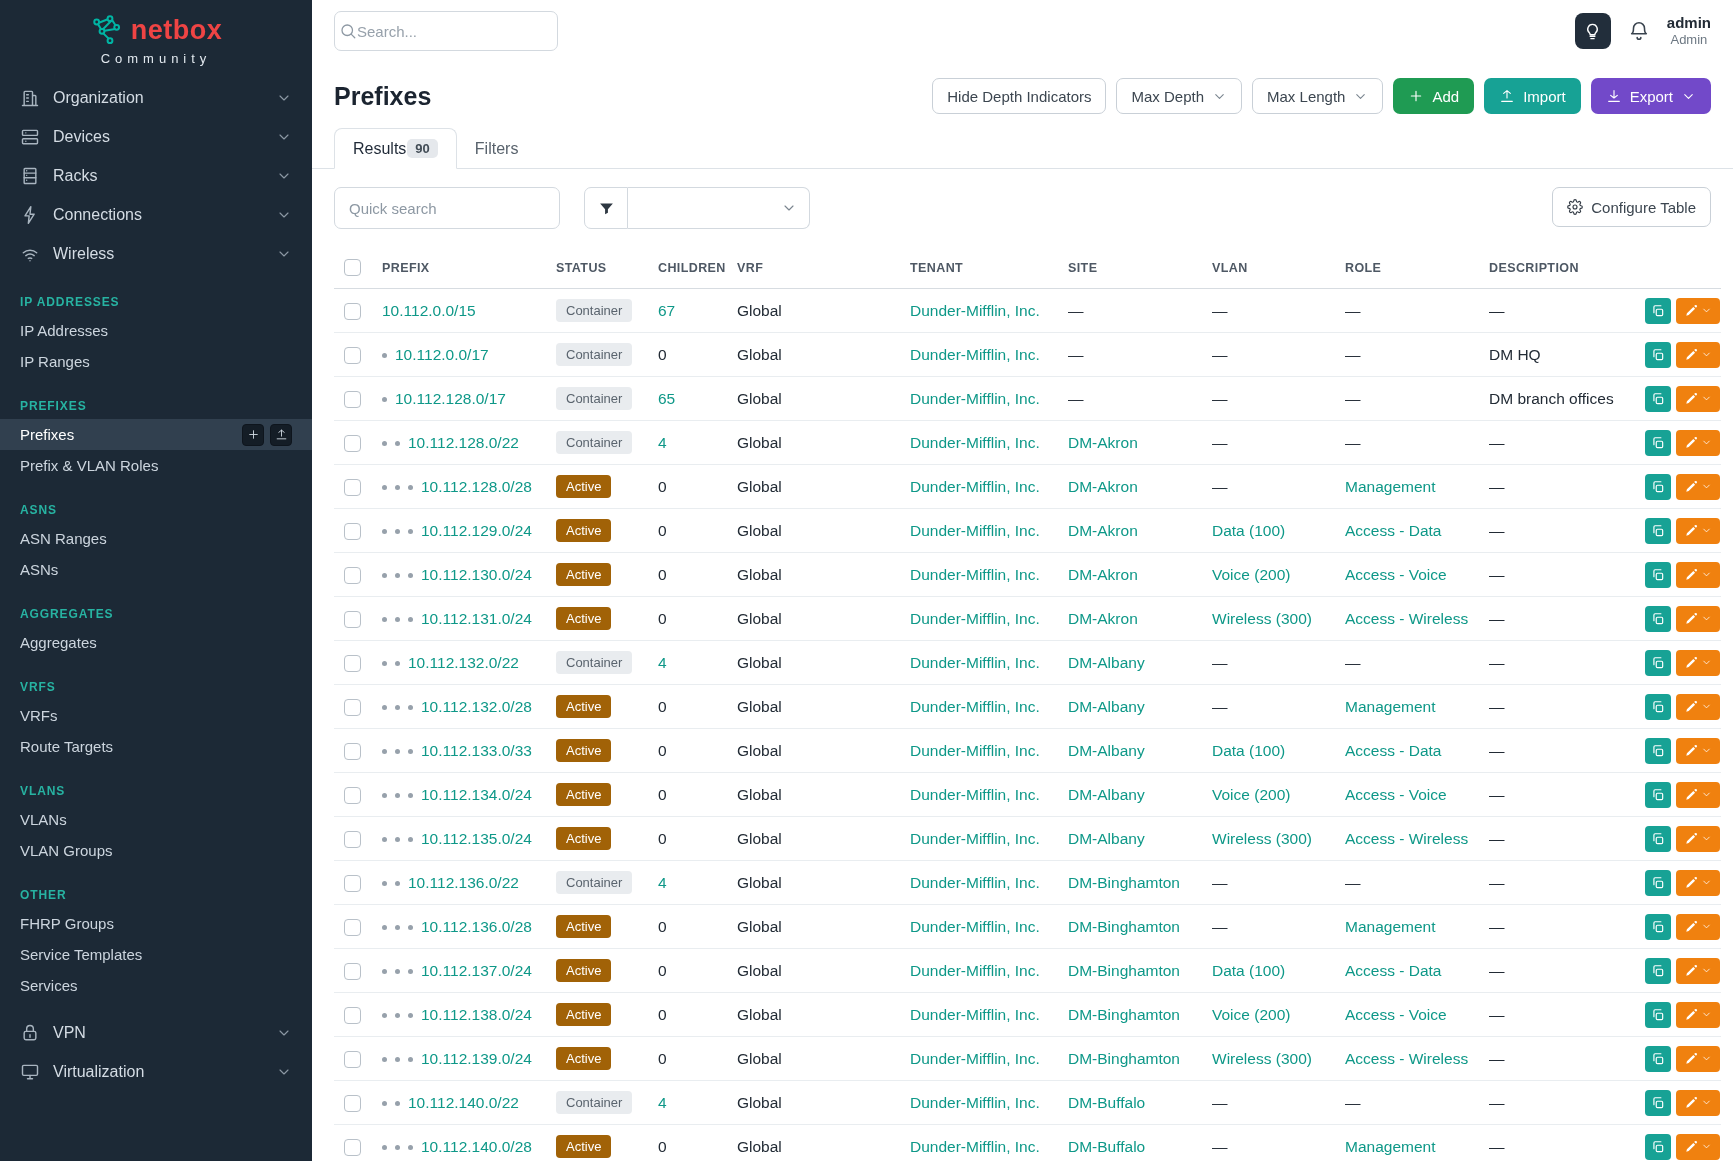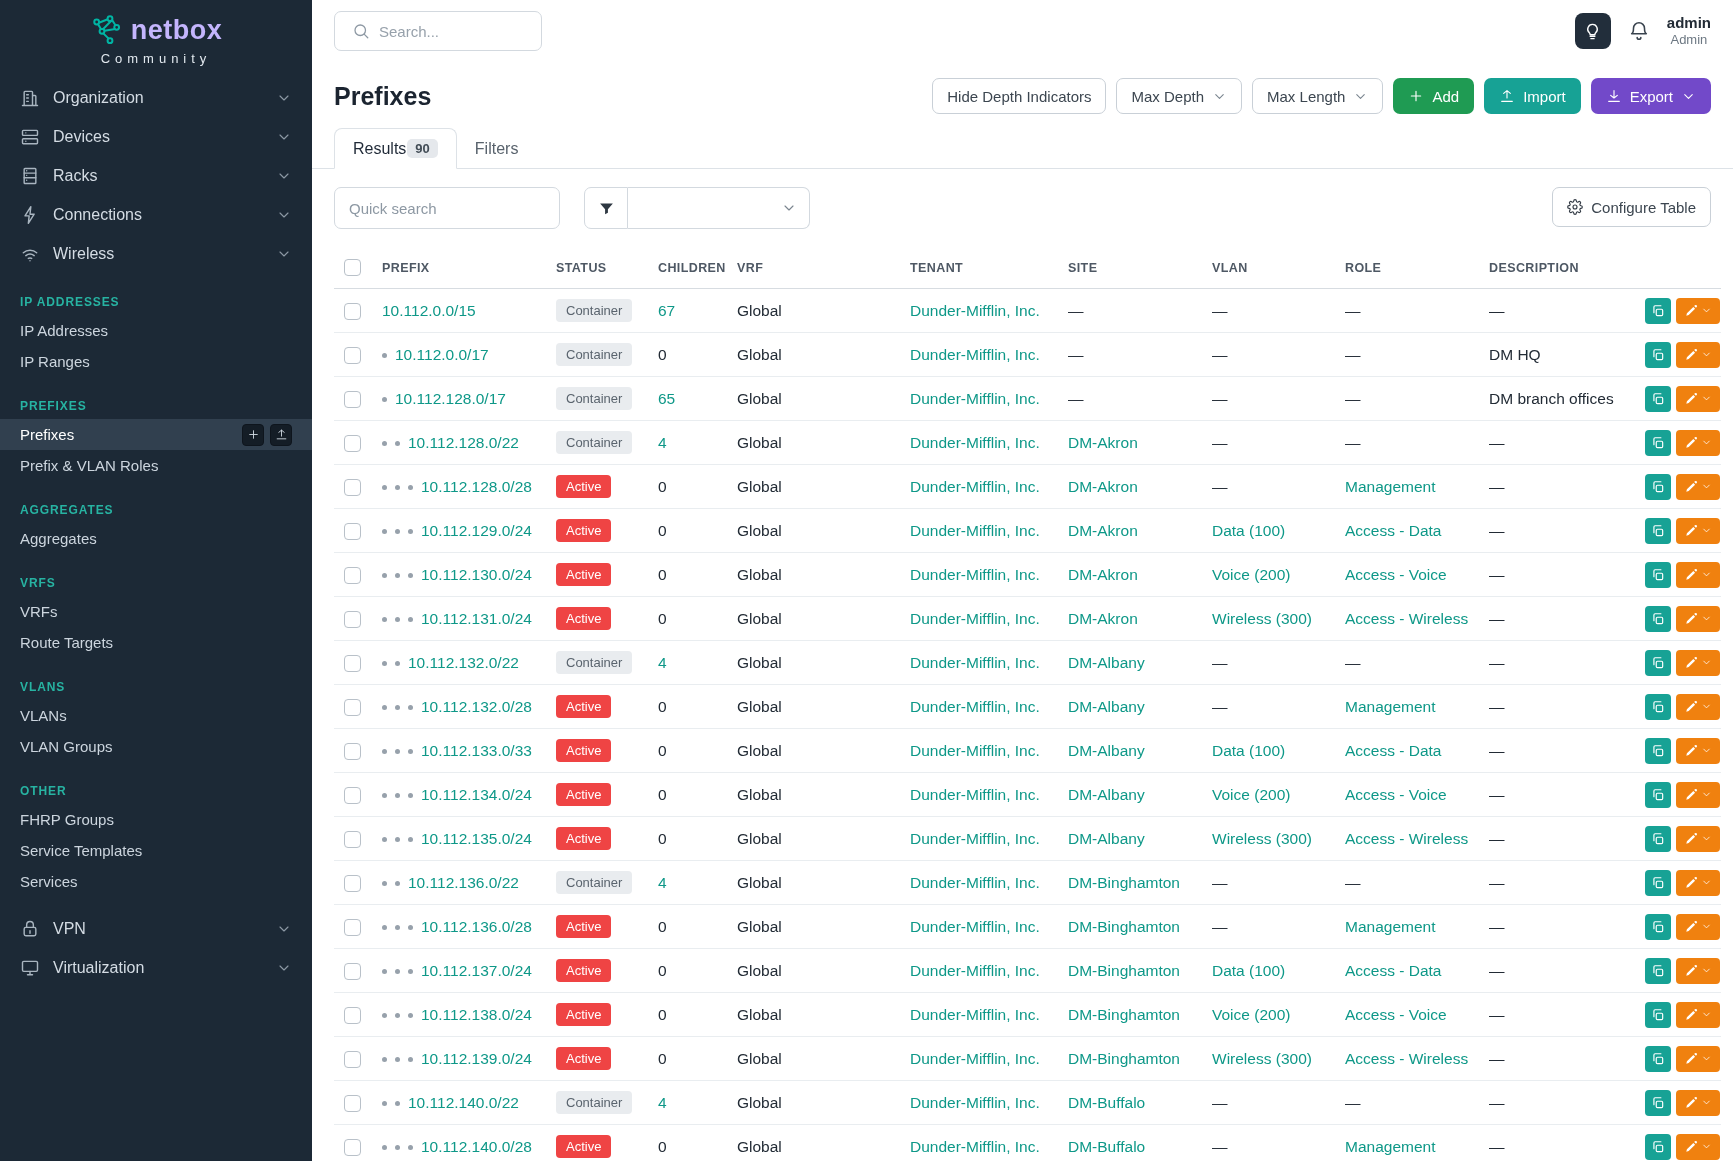--- a/index.html
+++ b/index.html
@@ -6,40 +6,40 @@
   *{box-sizing:border-box;margin:0;padding:0}
   html,body{width:1733px;height:1161px;overflow:hidden}
   body{background:#fff;font-family:"Liberation Sans",sans-serif;color:#222b35}
   .app{display:flex;width:100%;height:100%}
 
   
   .sidebar{width:312px;min-width:312px;background:#1c2936;color:#cdd6df;height:100%;overflow:hidden;padding-top:14px}
   .brand{text-align:center;padding-bottom:12px;cursor:pointer}
   .brand-row{display:flex;align-items:center;justify-content:center;gap:9px}
   .brand-logo svg{width:32px;height:32px;display:block}
-  .brand-name{color:#c4b5fd;font-size:27px;font-weight:700;letter-spacing:.5px}
+  .brand-name{color:#ef4444;font-size:27px;font-weight:700;letter-spacing:.5px}
   .brand-sub{color:#e2e9ef;font-size:13px;letter-spacing:5px;margin-top:5px;font-weight:300}
   .nav-item{display:flex;align-items:center;gap:13px;padding:0 20px;height:39px;font-size:16px;color:#d4dce4;cursor:pointer}
   .nav-icon{width:20px;height:20px;color:#a9b5c0;display:flex}
   .nav-icon svg{width:20px;height:20px}
   .nav-chev{margin-left:auto;width:16px;height:16px;color:#8d99a5;display:flex}
   .nav-chev svg{width:16px;height:16px}
   .nav-section{margin-top:14px}
   .sec-header{color:#27b3a2;font-size:12px;font-weight:700;letter-spacing:.9px;padding:8px 20px 6px}
   .sec-item{display:flex;align-items:center;height:31px;padding:0 20px;font-size:15px;color:#ccd5de;cursor:pointer}
   .sec-item.active{background:#31404f;color:#fff}
   .mini-actions{margin-left:auto;display:flex;gap:6px}
   .mini-btn{width:22px;height:22px;border-radius:4px;background:#141d26;border:1px solid #0e151d;color:#cfd8e1;display:flex;align-items:center;justify-content:center;cursor:pointer}
   .mini-btn svg{width:13px;height:13px}
   .nav-bottom{margin-top:12px}
 
   
   .main{flex:1;display:flex;flex-direction:column;height:100%;overflow:hidden}
   .topbar{height:62px;display:flex;align-items:center;padding:0 22px;background:#fff}
-  .search-box{width:208px;height:40px;border:1px solid #d3d9df;border-radius:7px;display:flex;align-items:center;gap:9px;padding:0 17px;color:#8d98a3;background:#fff}
+  .search-box{width:224px;height:40px;border:1px solid #d3d9df;border-radius:7px;display:flex;align-items:center;padding:0 4px;color:#8d98a3;background:#fff}
   .search-box svg{width:18px;height:18px}
   .search-box input{border:none;outline:none;flex:1;font-size:15px;font-family:inherit;color:#333;background:transparent;min-width:0}
   .search-box input::placeholder{color:#97a1ab}
   .topbar-right{margin-left:auto;display:flex;align-items:center;gap:17px}
   .theme-btn{width:36px;height:36px;border-radius:8px;background:#222e3b;border:none;color:#fff;display:flex;align-items:center;justify-content:center;cursor:pointer}
   .theme-btn svg{width:19px;height:19px}
   .bell{width:22px;height:22px;color:#39434e;cursor:pointer;display:flex}
   .bell svg{width:22px;height:22px}
   .user-block{text-align:center;line-height:1.25;cursor:pointer}
   .user-name{font-size:15px;font-weight:700;color:#222b35}
@@ -82,21 +82,21 @@
   .table-wrap{padding:0 22px;flex:1;overflow:hidden}
   table{width:100%;border-collapse:collapse;table-layout:fixed}
   th{font-size:12.5px;font-weight:700;color:#4e5864;text-transform:uppercase;letter-spacing:.4px;text-align:left;padding:12px 10px;border-bottom:1px solid #d7dce1;white-space:nowrap}
   td{height:44px;padding:0 10px;border-bottom:1px solid #e9edf0;font-size:15.5px;vertical-align:middle;white-space:nowrap;overflow:hidden}
   .tlink{color:#0e9888;text-decoration:none;cursor:pointer}
   .dash{color:#2a323c}
   .dot{display:inline-block;width:5px;height:5px;border-radius:50%;background:#97a1ab;margin-right:8px;vertical-align:middle}
   .cb{appearance:none;-webkit-appearance:none;width:17px;height:17px;border:1px solid #b9c1c9;border-radius:4px;background:#fff;cursor:pointer;vertical-align:middle;display:inline-block}
   .badge{display:inline-block;font-size:13px;padding:4px 10px;border-radius:4px;line-height:1.2}
   .badge-container{background:#e9ecef;color:#5a646e}
-  .badge-active{background:#ef4444;color:#fff}
+  .badge-active{background:#a16207;color:#fff}
   .actions{text-align:right}
   .act{height:26px;border:none;border-radius:4px;display:inline-flex;align-items:center;justify-content:center;cursor:pointer;color:#fff;vertical-align:middle}
   .act span{display:flex}
   .act svg{width:14px;height:14px}
   .act-copy{width:26px;background:#17a295;margin-right:5px}
   .act-edit{width:44px;background:#f0810f;gap:3px}
   .mini-chev svg{width:11px;height:11px}
   .desc{color:#222b35}
 </style>
 </head>
@@ -217,20 +217,29 @@
                 <span style="display:flex">
                   <svg viewBox="0 0 24 24" fill="none" stroke="currentColor" stroke-width="1.7" stroke-linecap="round" stroke-linejoin="round">
                     <path d="M12 15V4M7 8l5-4 5 4M4 20h16"></path>
                   </svg>
                 </span>
               </button>
             </span>
           </div>
           <div class="sec-item">
             <span>Prefix &amp; VLAN Roles</span>
+          </div>
+        </div>
+        <div class="nav-section">
+          <div class="sec-header">ASNS</div>
+          <div class="sec-item">
+            <span>ASN Ranges</span>
+          </div>
+          <div class="sec-item">
+            <span>ASNs</span>
           </div>
         </div>
         <div class="nav-section">
           <div class="sec-header">AGGREGATES</div>
           <div class="sec-item">
             <span>Aggregates</span>
           </div>
         </div>
         <div class="nav-section">
           <div class="sec-header">VRFS</div>

